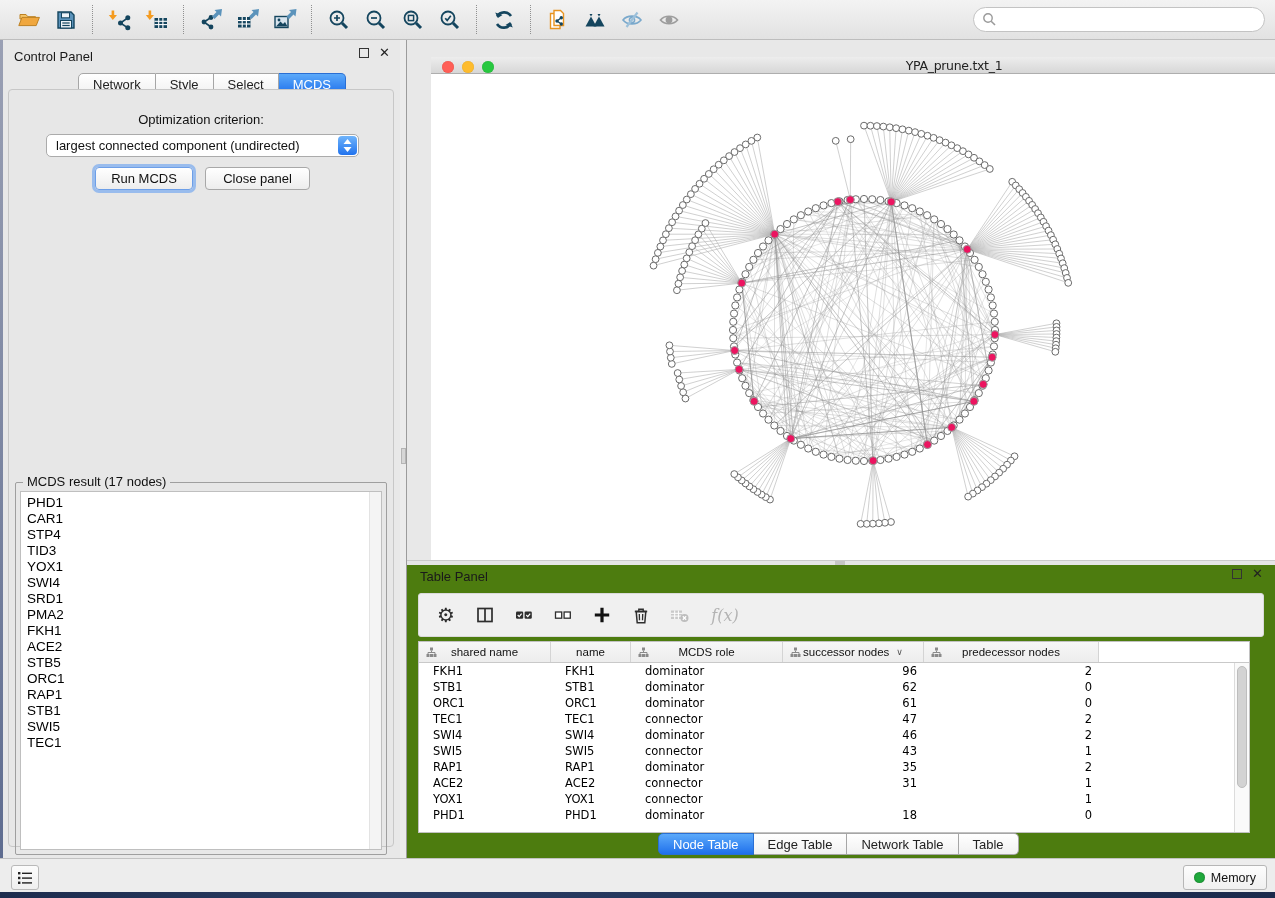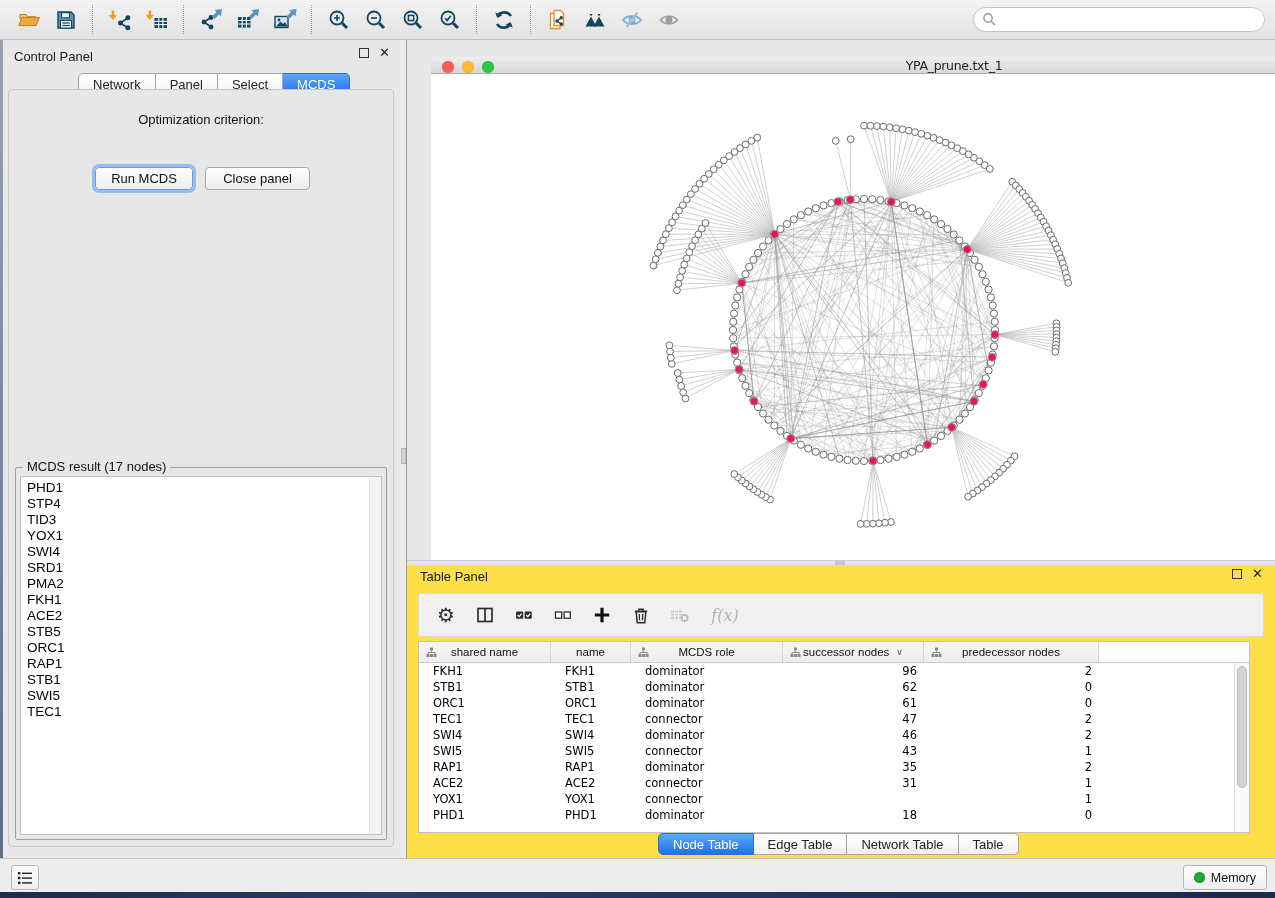--- a/index.html
+++ b/index.html
@@ -49,21 +49,21 @@
   .select-stepper { width:19px; height:19px; margin-right:1px; border-radius:4px;
     background:linear-gradient(#6fb4fb,#2173ee); display:flex; flex-direction:column;
     align-items:center; justify-content:center; gap:1px; }
   .select-stepper svg { display:block; }
   .btn { height:23px; background:linear-gradient(#ffffff,#ededed); border:1px solid #a8a8a8;
     border-radius:4px; font-size:13px; color:#111; padding:0 12px; font-family:inherit; }
   .btn.focus-ring { box-shadow:0 0 0 3px rgba(110,165,240,.65); border-color:#6d9fe8; }
   .run-btn { position:absolute; left:86px; top:77px; width:98px; }
   .closep-btn { position:absolute; left:196px; top:77px; width:105px; }
 
-  .mcds-fieldset { position:absolute; left:6px; top:377px; width:372px; height:373px;
+  .mcds-fieldset { position:absolute; left:6px; top:392px; width:372px; height:373px;
     border:1px solid #9f9f9f; border-radius:2px; }
   .mcds-legend { position:absolute; left:7px; top:-9px; background:#e7e7e7; padding:0 4px;
     font-size:13px; color:#111; }
   .mcds-list { position:absolute; left:4px; top:8px; right:4px; bottom:4px; background:#fff;
     border:1px solid #bfbfbf; overflow:hidden; }
   .mcds-scroll { position:absolute; right:0; top:0; bottom:0; width:12px; background:#f4f4f4; border-left:1px solid #e3e3e3; }
   .mcds-item { font-size:13.5px; color:#000; line-height:16px; padding-left:6px; }
   .mcds-items { padding-top:3px; }
 
   
@@ -76,21 +76,21 @@
     background:linear-gradient(#ededed,#d7d7d7); border-bottom:1px solid #aeaeae; }
   .tl { position:absolute; top:4px; width:12px; height:12px; border-radius:50%; }
   .net-title { position:absolute; top:1px; left:523px; transform:translateX(-50%);
     font-size:12.5px; color:#222; white-space:nowrap; font-family:"DejaVu Sans",sans-serif; letter-spacing:-0.3px; }
   .net-canvas { position:absolute; left:0; top:17px; right:0; bottom:0; background:#fff; }
 
   .h-splitter { position:absolute; left:407px; top:560px; right:0; height:5px; background:#e6e6e6; border-top:1px solid #cbcbcb; }
   .h-handle { position:absolute; left:428px; top:0; width:10px; height:4px; background:#c6c6c6; }
 
   
-  .table-panel { position:absolute; left:407px; top:565px; right:0; bottom:40px; background:#fde047; }
+  .table-panel { position:absolute; left:407px; top:565px; right:0; bottom:40px; background:#4d7c0f; }
   .tp-header-title { position:absolute; left:13px; top:4px; font-size:13px; color:#1a1a1a; }
   .tp-winbtns { position:absolute; top:4px; right:12px; display:flex; gap:10px; align-items:center; }
   .tp-toolbar { position:absolute; left:11px; right:11px; top:28px; height:44px; background:#f0f0f0;
     border:1px solid #dadada; border-radius:3px; display:flex; align-items:center; gap:17px; padding-left:16px; }
   .tp-tool { width:22px; height:22px; display:flex; align-items:center; justify-content:center; }
   .gear-glyph { font-family:"DejaVu Sans",sans-serif; font-size:20px; color:#2c2c2c; line-height:20px; }
   .fx-glyph { font-family:"DejaVu Serif",serif; font-style:italic; font-size:16px; color:#b3b3b3; }
 
   .ntable { position:absolute; left:11px; right:25px; top:76px; height:192px; background:#fff;
     border:1px solid #c2c2c2; overflow:hidden; }
@@ -273,37 +273,49 @@
 
   <div class="control-panel">
     <div class="cp-header">Control Panel</div>
     <div class="win-btns">
       <span class="float-glyph"></span>
       <span class="close-glyph">✕</span>
     </div>
 
     <div class="seg cp-tabs">
       <div class="seg-btn">Network</div>
-      <div class="seg-btn">Panel</div>
+      <div class="seg-btn">Style</div>
       <div class="seg-btn">Select</div>
       <div class="seg-btn selected">MCDS</div>
     </div>
 
     <div class="cp-content">
       <div class="opt-label">Optimization criterion:</div>
 
+      <div class="select-box">
+        <span class="select-text">largest connected component (undirected)</span>
+        <span class="select-stepper">
+          <svg width="9" height="6" viewBox="0 0 9 6">
+              <path d="M4.5 0 L8.5 5 H0.5z" fill="#fff"></path>
+            </svg>
+          <svg width="9" height="6" viewBox="0 0 9 6">
+              <path d="M4.5 6 L8.5 1 H0.5z" fill="#fff"></path>
+            </svg>
+        </span>
+      </div>
 
       <button class="btn focus-ring run-btn">Run MCDS</button>
       <button class="btn closep-btn">Close panel</button>
 
       <div class="mcds-fieldset">
         <span class="mcds-legend">MCDS result (17 nodes)</span>
         <div class="mcds-list">
           <div class="mcds-items">
               <div class="mcds-item">PHD1</div>
+              <div class="mcds-item">CAR1</div>
               <div class="mcds-item">STP4</div>
               <div class="mcds-item">TID3</div>
               <div class="mcds-item">YOX1</div>
               <div class="mcds-item">SWI4</div>
               <div class="mcds-item">SRD1</div>
               <div class="mcds-item">PMA2</div>
               <div class="mcds-item">FKH1</div>
               <div class="mcds-item">ACE2</div>
               <div class="mcds-item">STB5</div>
               <div class="mcds-item">ORC1</div>

